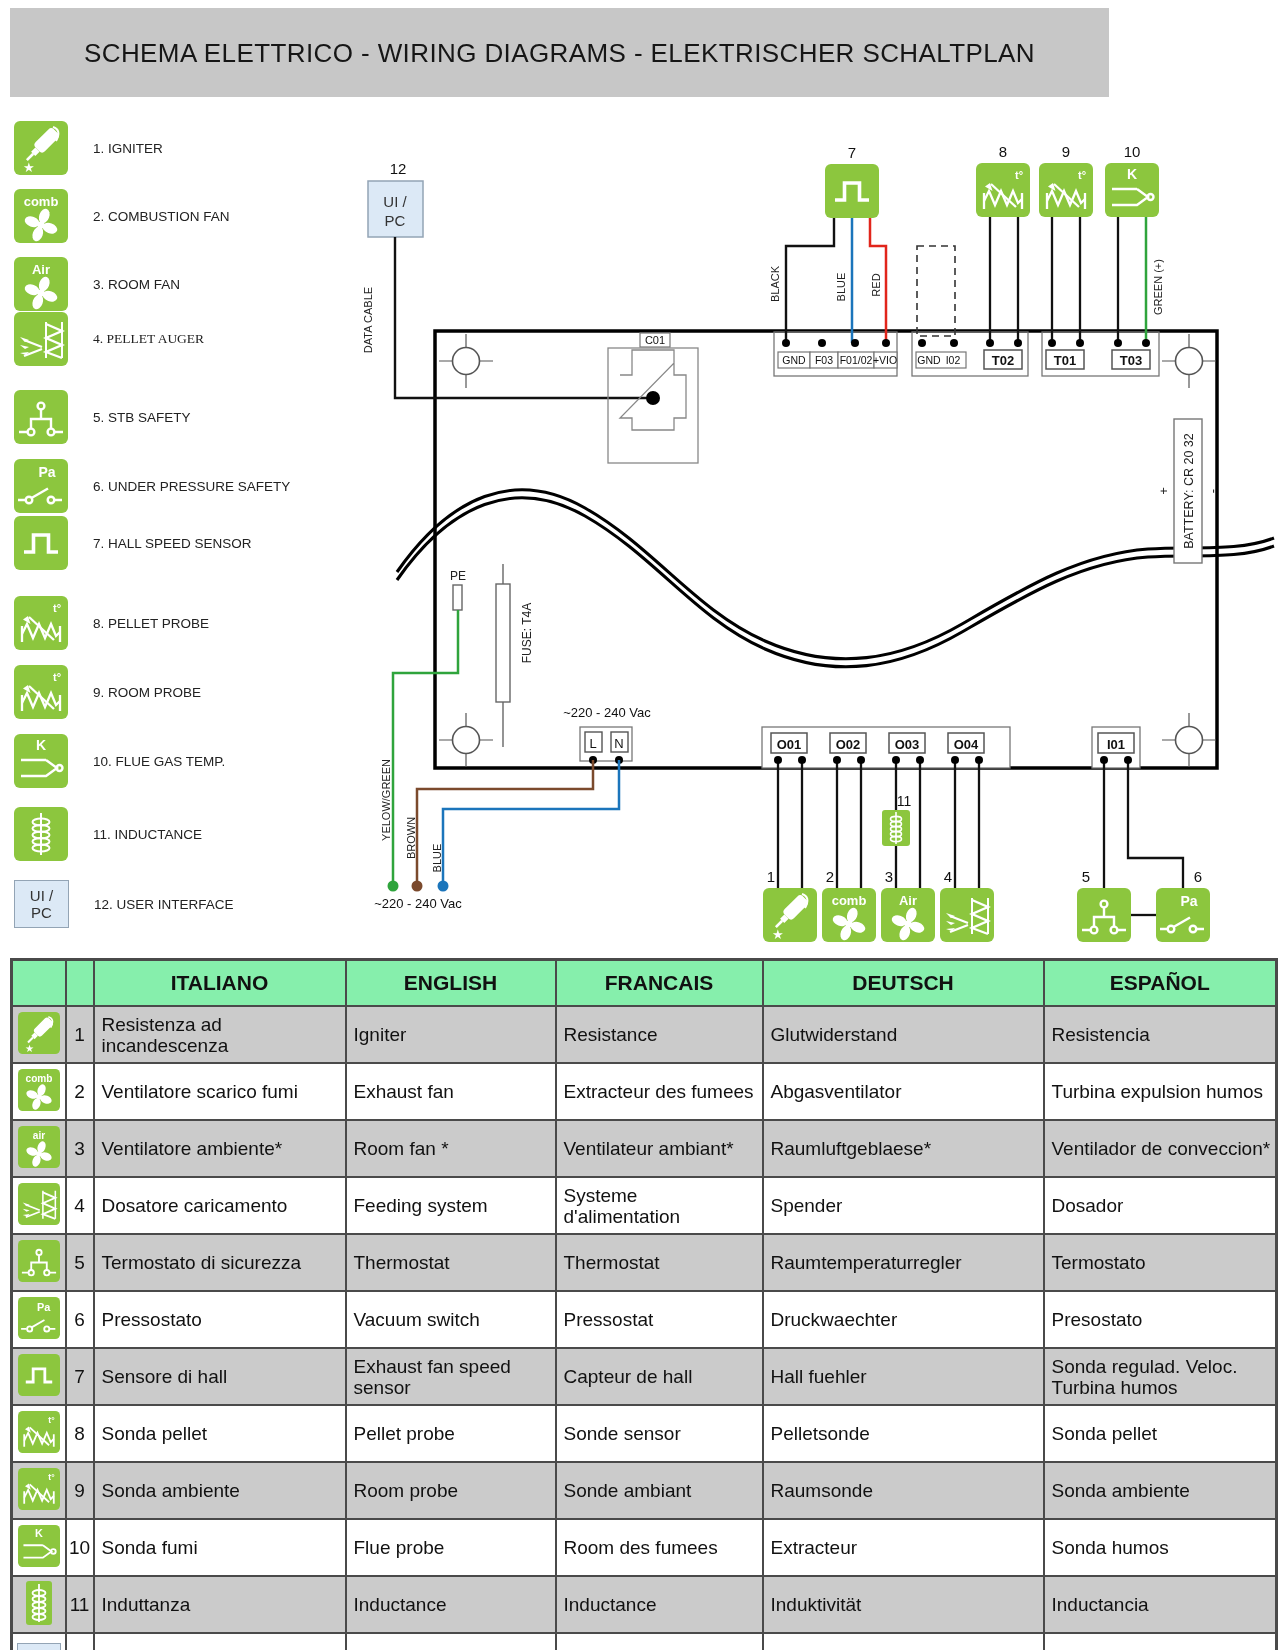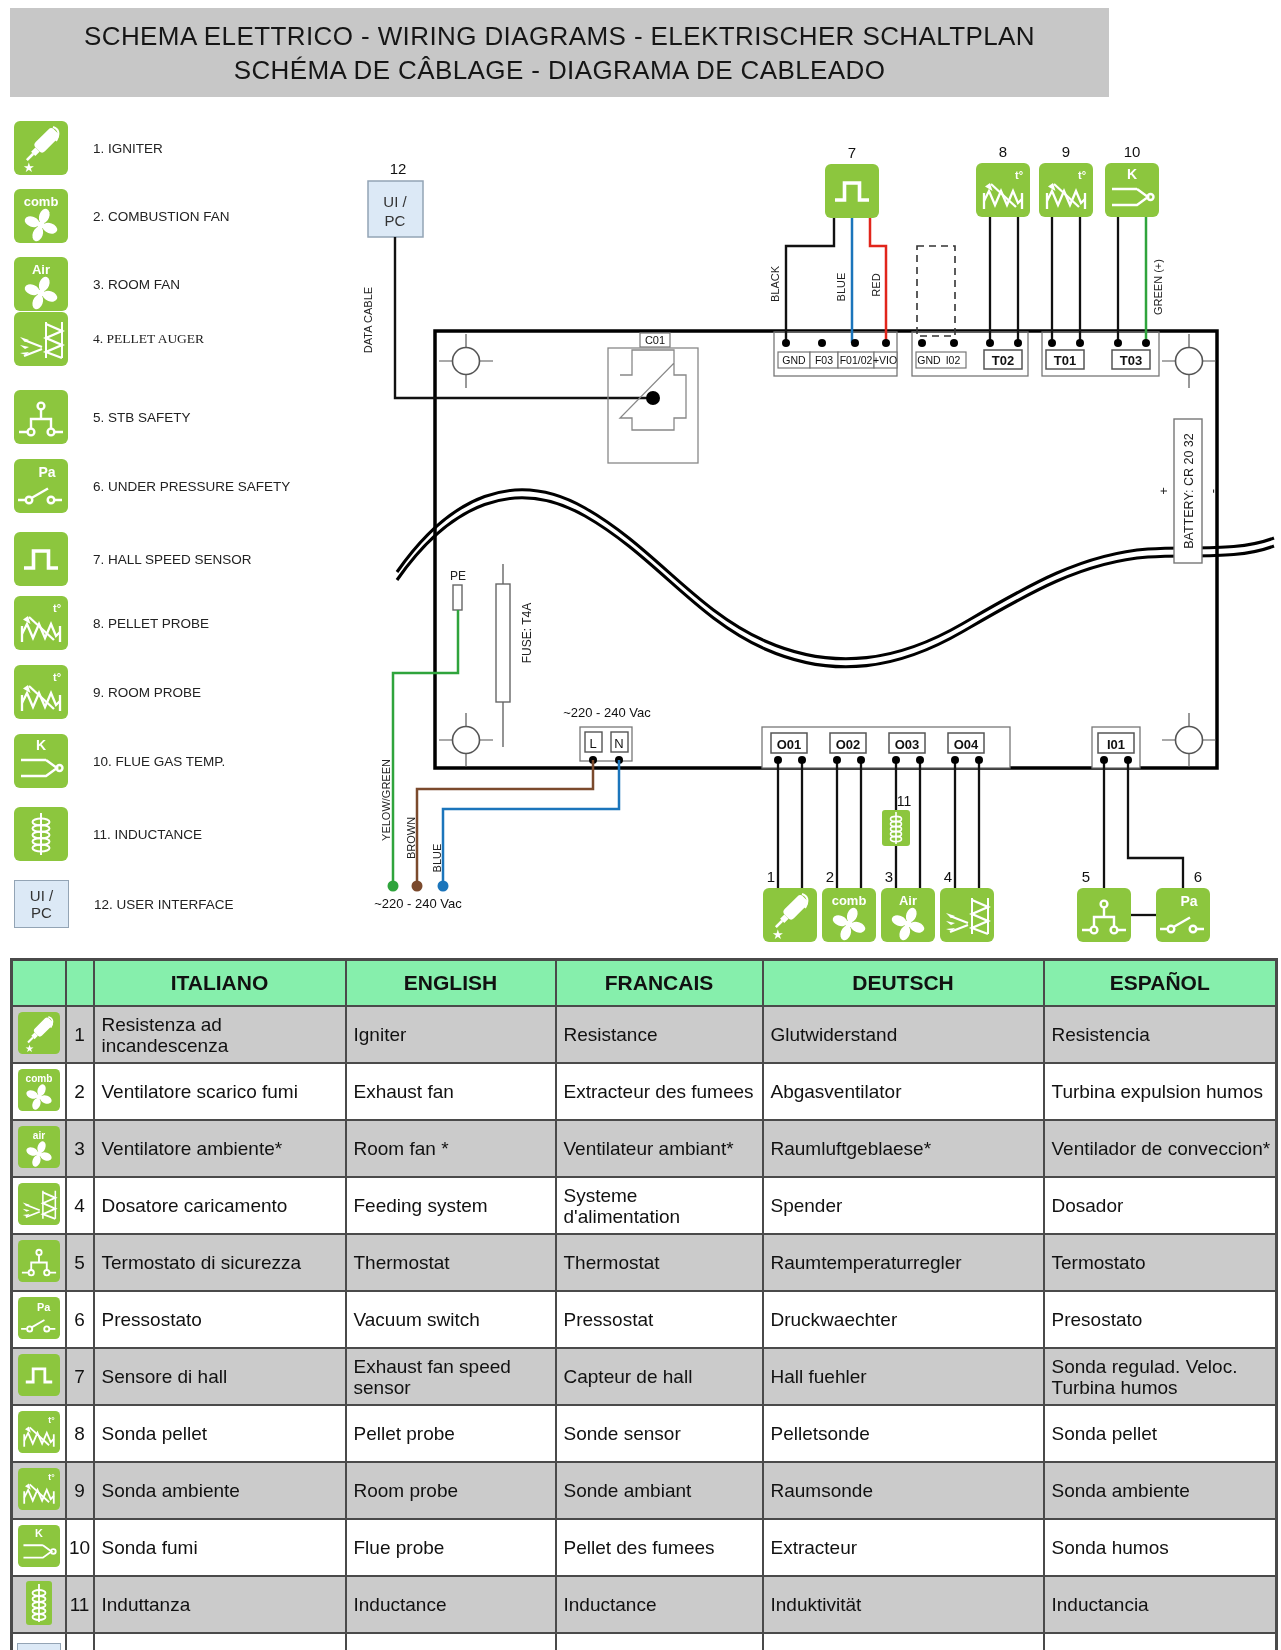--- a/index.html
+++ b/index.html
@@ -24,21 +24,20 @@
   #xtable tr.gray td{background:#cbcbcb;}
   #xtable td.icell{text-align:center;padding:2px;}
   #xtable td.ncell{text-align:center;padding:2px;font-size:19px;}
   svg text{font-family:"Liberation Sans",sans-serif;}
 </style>
 </head>
 <body>
 
 <div class="titlebar">
   <div>SCHEMA ELETTRICO - WIRING DIAGRAMS - ELEKTRISCHER SCHALTPLAN</div>
-  <div>SCHÉMA DE CÂBLAGE - DIAGRAMA DE CABLEADO</div>
 </div>
 
 <div id="legend">
     <div class="legend-item" style="top: 121px;">
       <svg width="54" height="54" viewBox="0 0 54 54">
         <rect width="54" height="54" rx="6" fill="#8cc63e"></rect>
         <g transform="rotate(45 27 25)">
           <rect x="20.5" y="4" width="13" height="26" rx="4" fill="#fff"></rect>
           <rect x="24" y="30" width="6" height="6" fill="#fff"></rect>
           <line x1="27" y1="36" x2="27" y2="45" stroke="#fff" stroke-width="2.6"></line>
@@ -111,21 +110,21 @@
         <text x="33" y="18" fill="#fff" font-size="14" font-weight="bold" text-anchor="middle">Pa</text>
         <g stroke="#fff" stroke-width="2.4" fill="none">
           <path d="M4,41 H11 M41,41 H48"></path>
           <circle cx="15" cy="41" r="3.3"></circle>
           <circle cx="37" cy="41" r="3.3"></circle>
           <path d="M17.5,39 L34,29.5"></path>
         </g>
       </svg>
       <span class="legend-label">6. UNDER PRESSURE SAFETY</span>
     </div>
-    <div class="legend-item" style="top: 532px;">
+    <div class="legend-item" style="top: 516px;">
       <svg width="54" height="54" viewBox="0 0 54 54">
         <rect width="54" height="54" rx="6" fill="#8cc63e"></rect>
         <path d="M10,36 H19.5 V19 H34.5 V36 H44" stroke="#fff" stroke-width="3.6" fill="none"></path>
       </svg>
       <span class="legend-label">7. HALL SPEED SENSOR</span>
     </div>
     <div class="legend-item" style="top: 596px;">
       <svg width="54" height="54" viewBox="0 0 54 54">
         <rect width="54" height="54" rx="6" fill="#8cc63e"></rect>
         <text x="43" y="16" fill="#fff" font-size="11" font-weight="bold" text-anchor="middle">t°</text>
@@ -695,21 +694,21 @@
             <rect width="54" height="54" rx="6" fill="#8cc63e"></rect>
             <text x="27" y="16" fill="#fff" font-size="14" font-weight="bold" text-anchor="middle">K</text>
             <g stroke="#fff" stroke-width="2.4" fill="none">
               <path d="M7,26 H32 M7,42 H32 L43,34 L32,26"></path>
               <circle cx="45.5" cy="34" r="3"></circle>
             </g>
           </svg></td>
         <td class="ncell">10</td>
         <td>Sonda fumi</td>
         <td>Flue probe</td>
-        <td>Pellet des fumees</td>
+        <td>Room des fumees</td>
         <td>Extracteur</td>
         <td>Sonda humos</td>
       </tr>
       <tr class="gray">
         <td class="icell"><svg width="26" height="44" viewBox="0 0 26 44">
             <rect width="26" height="44" rx="3" fill="#8cc63e"></rect>
             <g stroke="#fff" stroke-width="1.8" fill="none">
               <line x1="13" y1="3" x2="13" y2="41"></line>
               <ellipse cx="13" cy="12" rx="6.5" ry="3"></ellipse>
               <ellipse cx="13" cy="18" rx="6.5" ry="3"></ellipse>

